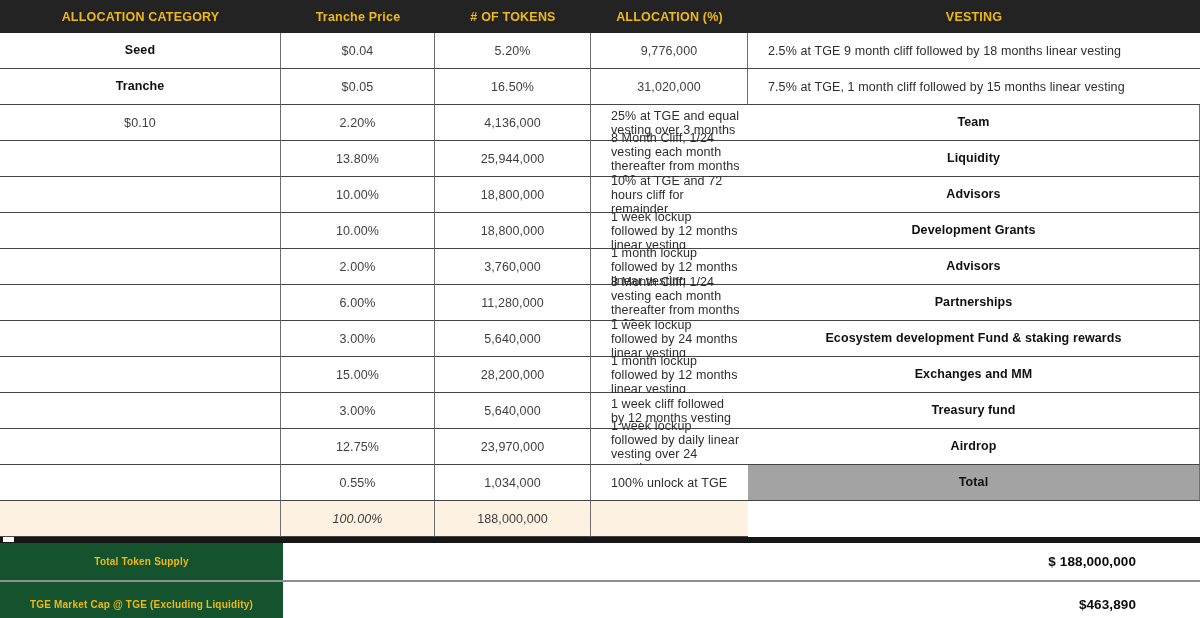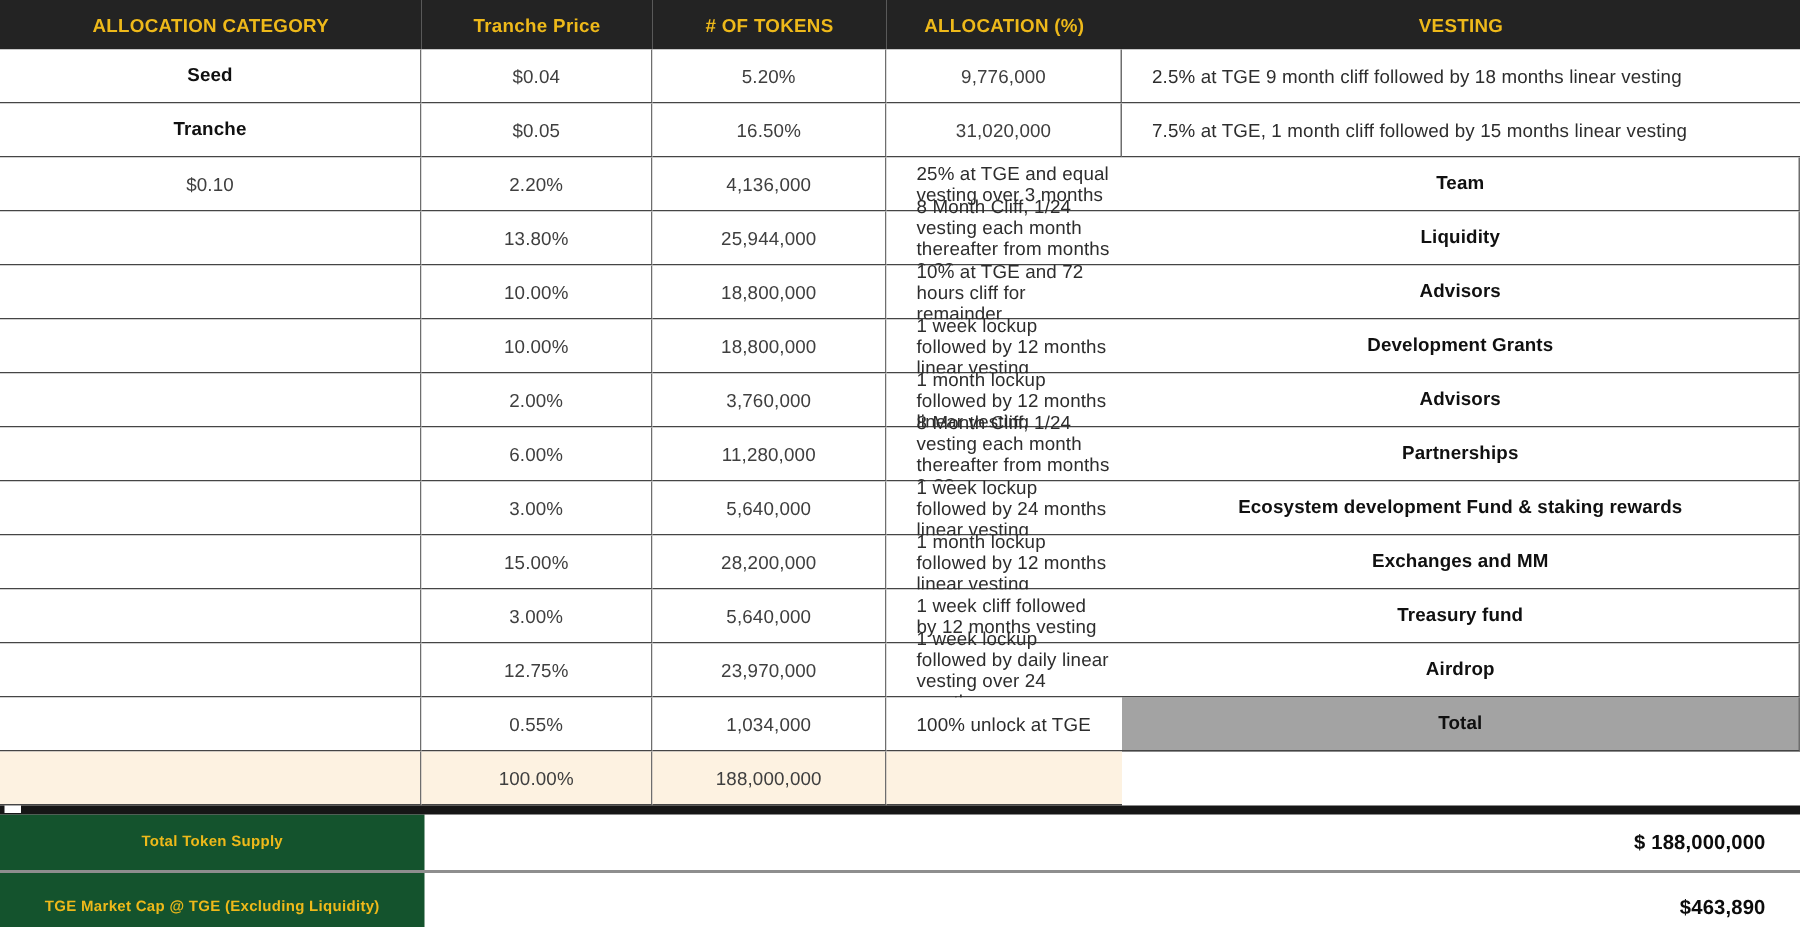--- a/index.html
+++ b/index.html
@@ -61,21 +61,21 @@
   .summary .label{
     width:283px;flex:0 0 283px;
     background:#14532d;color:#eeb91a;
     font-weight:bold;font-size:10px;letter-spacing:.2px;
     display:flex;align-items:center;justify-content:center;
     box-sizing:border-box;text-align:center;padding:0 4px;
   }
   .summary .value{
     flex:1;
     display:flex;align-items:center;justify-content:flex-end;
-    padding-right:23px;
+    padding-right:64px;
     font-weight:bold;font-size:13.5px;color:#0c0c0c;
     letter-spacing:.1px;
   }
   .summary.row2{
     height:50px;
     border-top:2px solid #8e8e8e;
     border-bottom:4px solid #ef4444;
   }
 </style>
 </head>
@@ -148,21 +148,21 @@
       <div class="cell c2 vline">12.75%</div>
       <div class="cell c3 vline">23,970,000</div>
       <div class="cell c4">1 week lockup followed by daily linear vesting over 24 months</div>
       <div class="cell c0 vline">Airdrop</div>
       <div class="cell c1 vline"></div>
       <div class="cell c2 vline">0.55%</div>
       <div class="cell c3 vline">1,034,000</div>
       <div class="cell c4">100% unlock at TGE</div>
       <div class="cell c0 vline total-cell" style="background: #a3a3a3;">Total</div>
       <div class="cell c1 vline total-cell" style="background: rgb(253, 242, 225);"></div>
-      <div class="cell c2 vline total-cell" style="background: rgb(253, 242, 225);">100.00%</div>
+      <div class="cell c2 vline total-cell" style="background: rgb(253, 242, 225); font-style: italic;">100.00%</div>
       <div class="cell c3 vline total-cell" style="background: rgb(253, 242, 225);">188,000,000</div>
       <div class="cell c4 total-cell" style="background: rgb(253, 242, 225);"></div>
     </div>
 
   <div class="strip">
     <div class="strip-square"></div>
   </div>
 
   <div class="summary row1">
     <div class="label">Total Token Supply</div>

